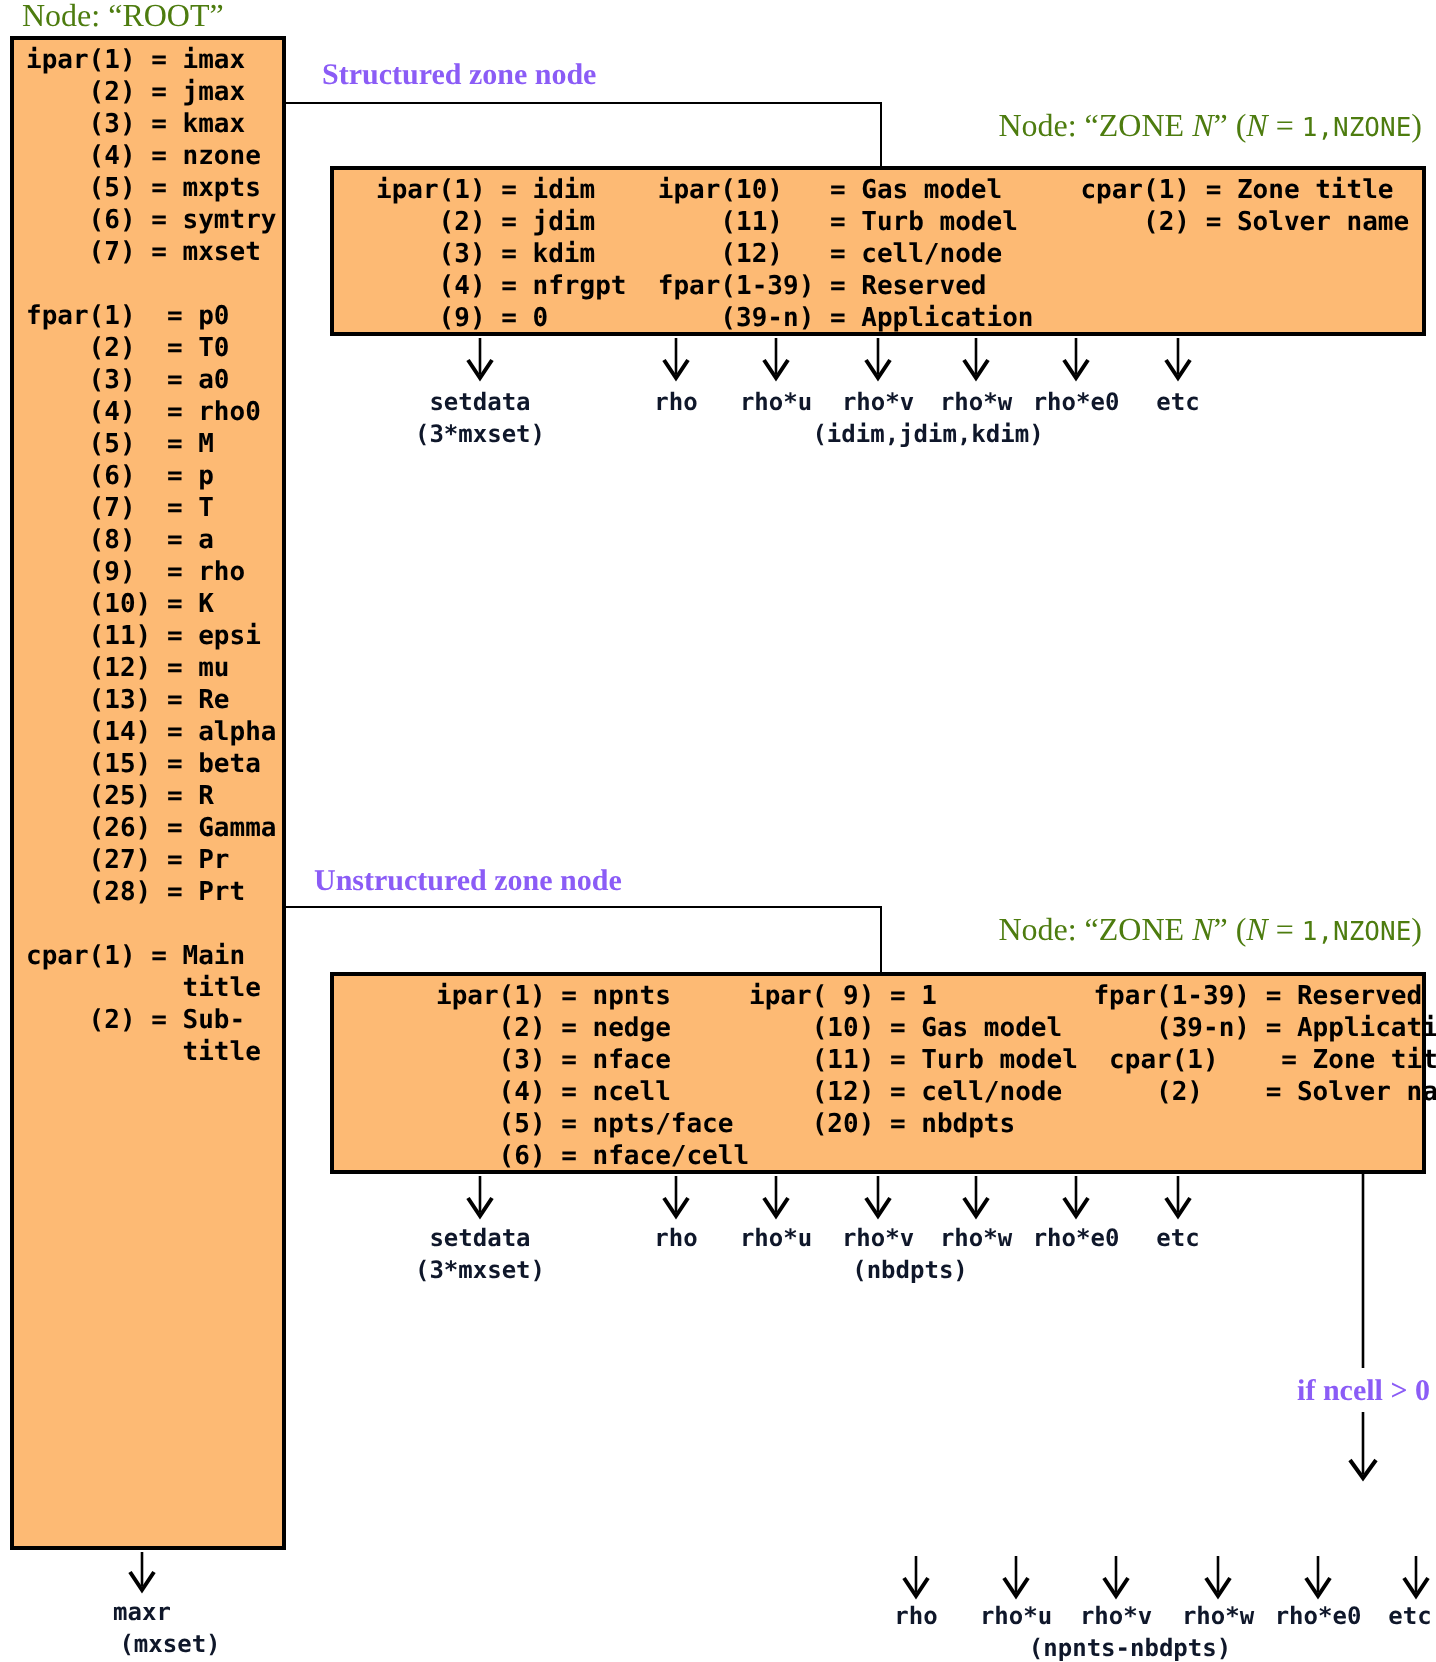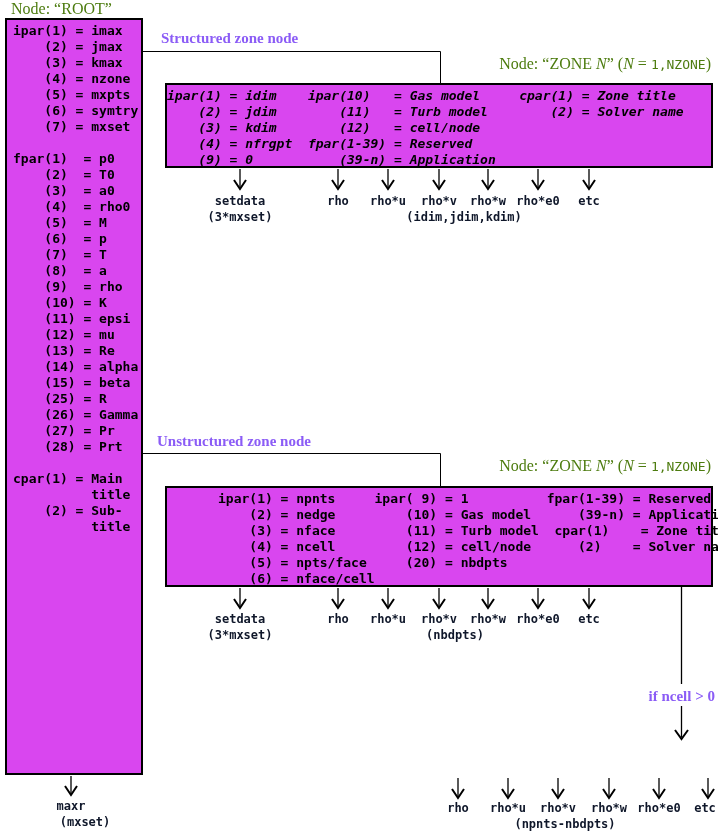--- a/index.html
+++ b/index.html
@@ -1,21 +1,21 @@
 <!DOCTYPE html>
 <html><head>
 <meta charset="utf-8">
 <style>
   html,body { margin:0; padding:0; background:#ffffff; }
   .canvas {
     position:relative; width:718px; height:831px; background:#ffffff;
     overflow:hidden;
   }
   .box {
-    position:absolute; background:#d946ef; border:2px solid #000000;
+    position:absolute; background:#fdba74; border:2px solid #000000;
     box-sizing:border-box;
   }
   .code {
     font-family:"DejaVu Sans Mono", monospace; font-weight:bold;
     font-size:13px; line-height:16px; white-space:pre; margin:0; color:#000;
   }
   .hdr {
     position:absolute; font-family:"Liberation Serif", serif;
     font-weight:normal; font-size:16px; color:#4d7c0f; white-space:pre;
   }
@@ -181,21 +181,21 @@
 
 cpar(1) = Main
           title
     (2) = Sub-
           title</pre>
   </div>
 
   <div class="seclabel" style="left:161px; top:30px;">Structured zone node</div>
   <div class="hdr" style="right:7px; top:55px;"><span>Node: “ZONE </span><span class="it">N</span><span>” (</span><span class="it">N</span><span> = </span><span class="mo">1,NZONE</span><span>)</span></div>
   <div class="box" style="left:165px; top:83px; width:548px; height:85px;">
-    <pre class="code" style="padding:3px 0 0 0;font-style:italic;">ipar(1) = idim    ipar(10)   = Gas model     cpar(1) = Zone title
+    <pre class="code" style="padding:3px 0 0 21px;">ipar(1) = idim    ipar(10)   = Gas model     cpar(1) = Zone title
     (2) = jdim        (11)   = Turb model        (2) = Solver name
     (3) = kdim        (12)   = cell/node
     (4) = nfrgpt  fpar(1-39) = Reserved
     (9) = 0           (39-n) = Application</pre>
   </div>
   <span class="alabel" style="left:240px; top:194px;">setdata</span>
   <span class="alabel" style="left:338px; top:194px;">rho</span>
   <span class="alabel" style="left:388px; top:194px;">rho*u</span>
   <span class="alabel" style="left:439px; top:194px;">rho*v</span>
   <span class="alabel" style="left:488px; top:194px;">rho*w</span>

